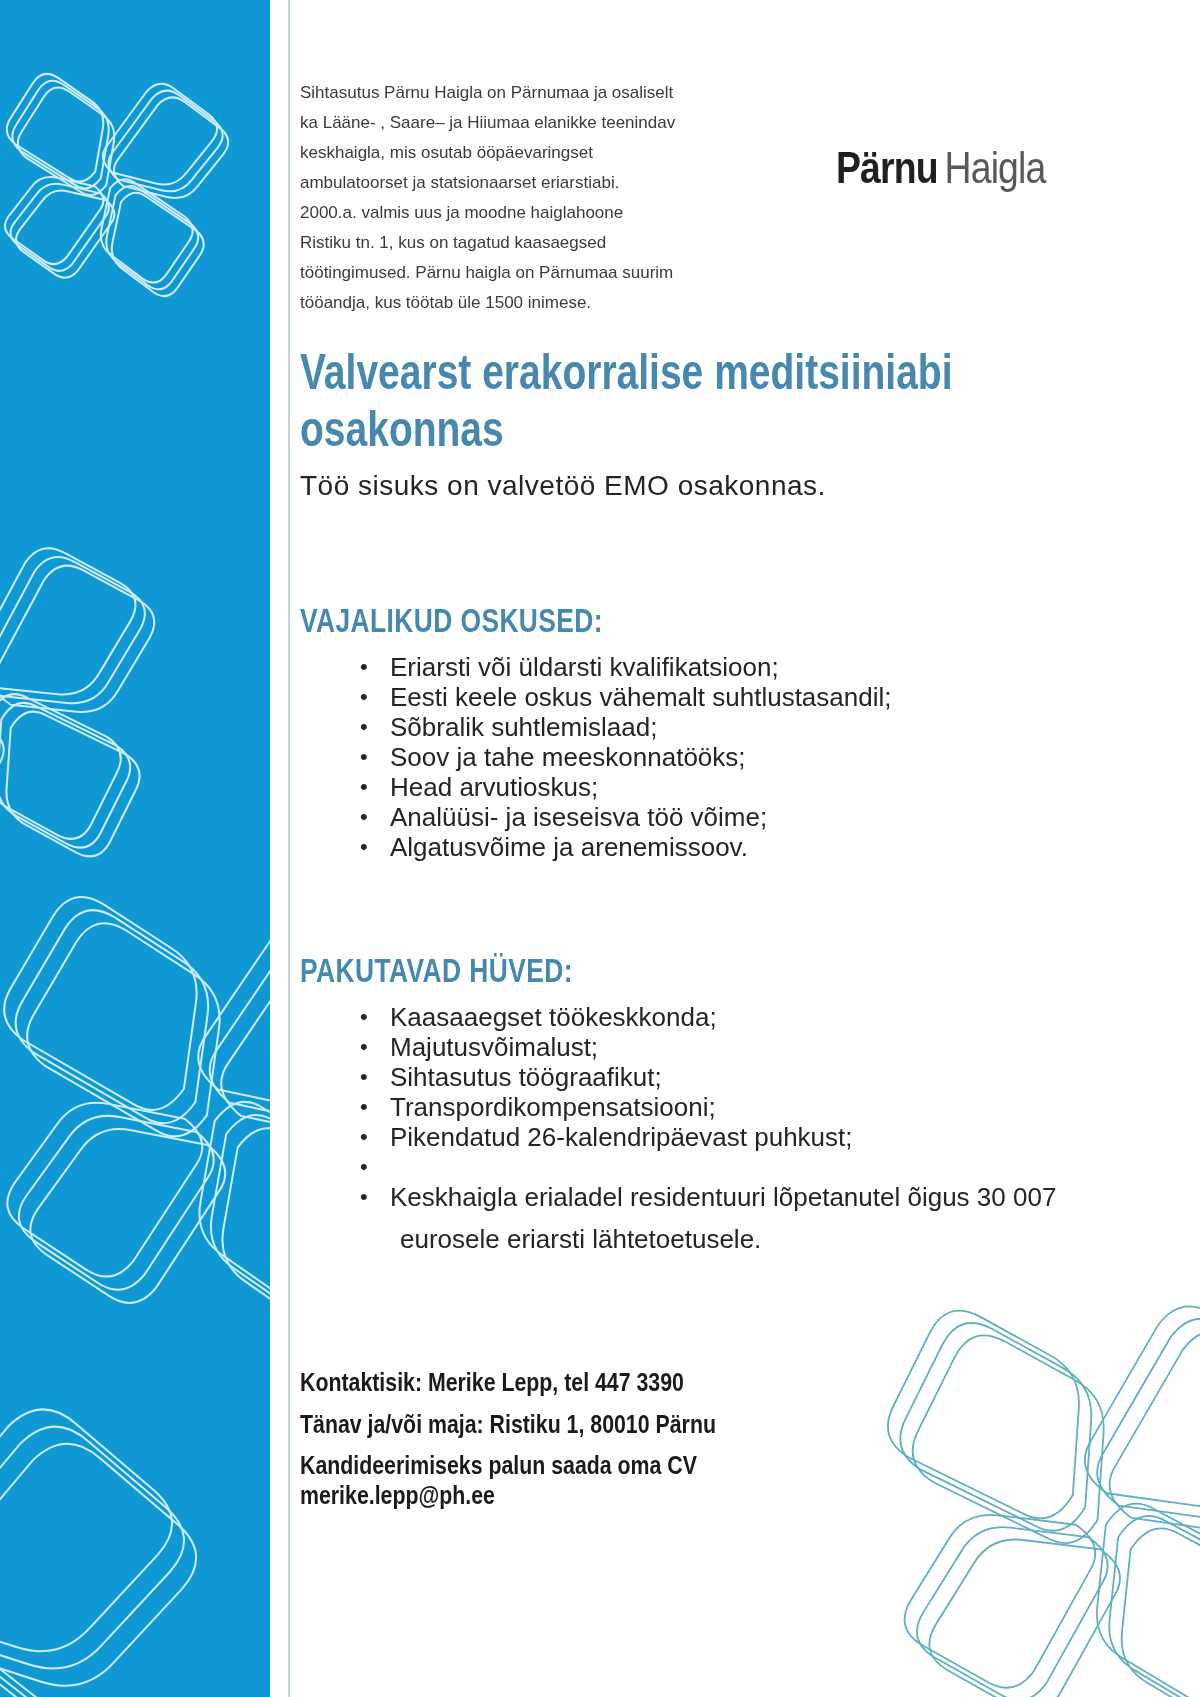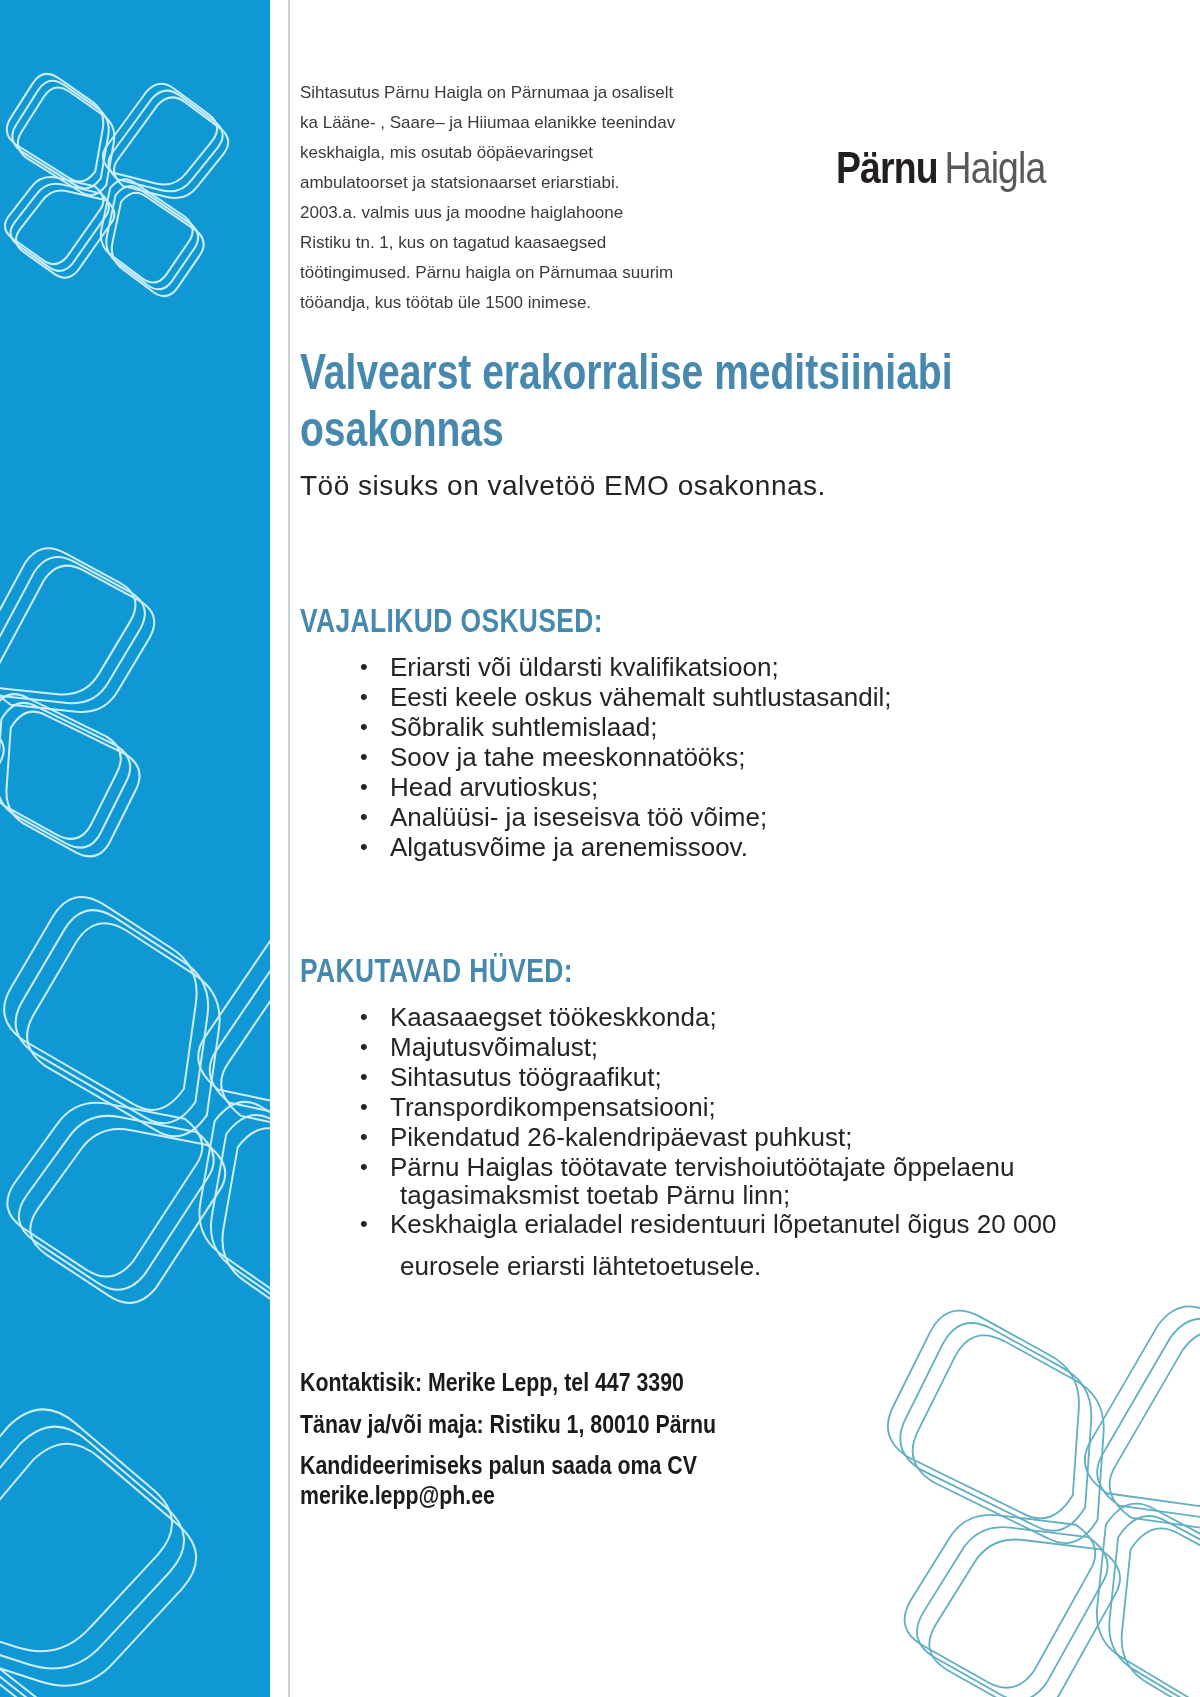--- a/index.html
+++ b/index.html
@@ -154,21 +154,21 @@
       <div class="intro-line">
         <div class="b-line">ka Lääne- , Saare– ja Hiiumaa elanikke teenindav</div>
       </div>
       <div class="intro-line">
         <div class="b-line">keskhaigla, mis osutab ööpäevaringset</div>
       </div>
       <div class="intro-line">
         <div class="b-line">ambulatoorset ja statsionaarset eriarstiabi.</div>
       </div>
       <div class="intro-line">
-        <div class="b-line">2003.a. valmis uus ja moodne haiglahoone</div>
+        <div class="b-line">2000.a. valmis uus ja moodne haiglahoone</div>
       </div>
       <div class="intro-line">
         <div class="b-line">Ristiku tn. 1, kus on tagatud kaasaegsed</div>
       </div>
       <div class="intro-line">
         <div class="b-line">töötingimused. Pärnu haigla on Pärnumaa suurim</div>
       </div>
       <div class="intro-line">
         <div class="b-line">tööandja, kus töötab üle 1500 inimese.</div>
       </div>
@@ -266,30 +266,26 @@
 
       <div class="bullet-item">
         <span class="dot">•</span>
         <div class="b-lines">
           <div class="b-line">Pikendatud 26-kalendripäevast puhkust;</div>
         </div>
       </div>
 
       <div class="bullet-item">
         <span class="dot">•</span>
-        <div class="b-lines">
-          <div class="b-line">Pärnu Haiglas töötavate tervishoiutöötajate õppelaenu</div>
-          <div class="b-line cont">tagasimaksmist toetab Pärnu linn;</div>
-        </div>
-      </div>
-
-      <div class="bullet-item">
-        <span class="dot">•</span>
-        <div class="b-lines">
-          <div class="b-line">Keskhaigla erialadel residentuuri lõpetanutel õigus 20 000</div>
+      </div>
+
+      <div class="bullet-item">
+        <span class="dot">•</span>
+        <div class="b-lines">
+          <div class="b-line">Keskhaigla erialadel residentuuri lõpetanutel õigus 30 007</div>
           <div class="b-line cont gap">eurosele eriarsti lähtetoetusele.</div>
         </div>
       </div>
     </div>
 
   <div class="contact">
     <div class="c1">Kontaktisik: Merike Lepp, tel 447 3390</div>
     <div class="c2">Tänav ja/või maja: Ristiku 1, 80010 Pärnu</div>
     <div class="c3">Kandideerimiseks palun saada oma CV</div>
     <div class="c4">merike.lepp@ph.ee</div>

